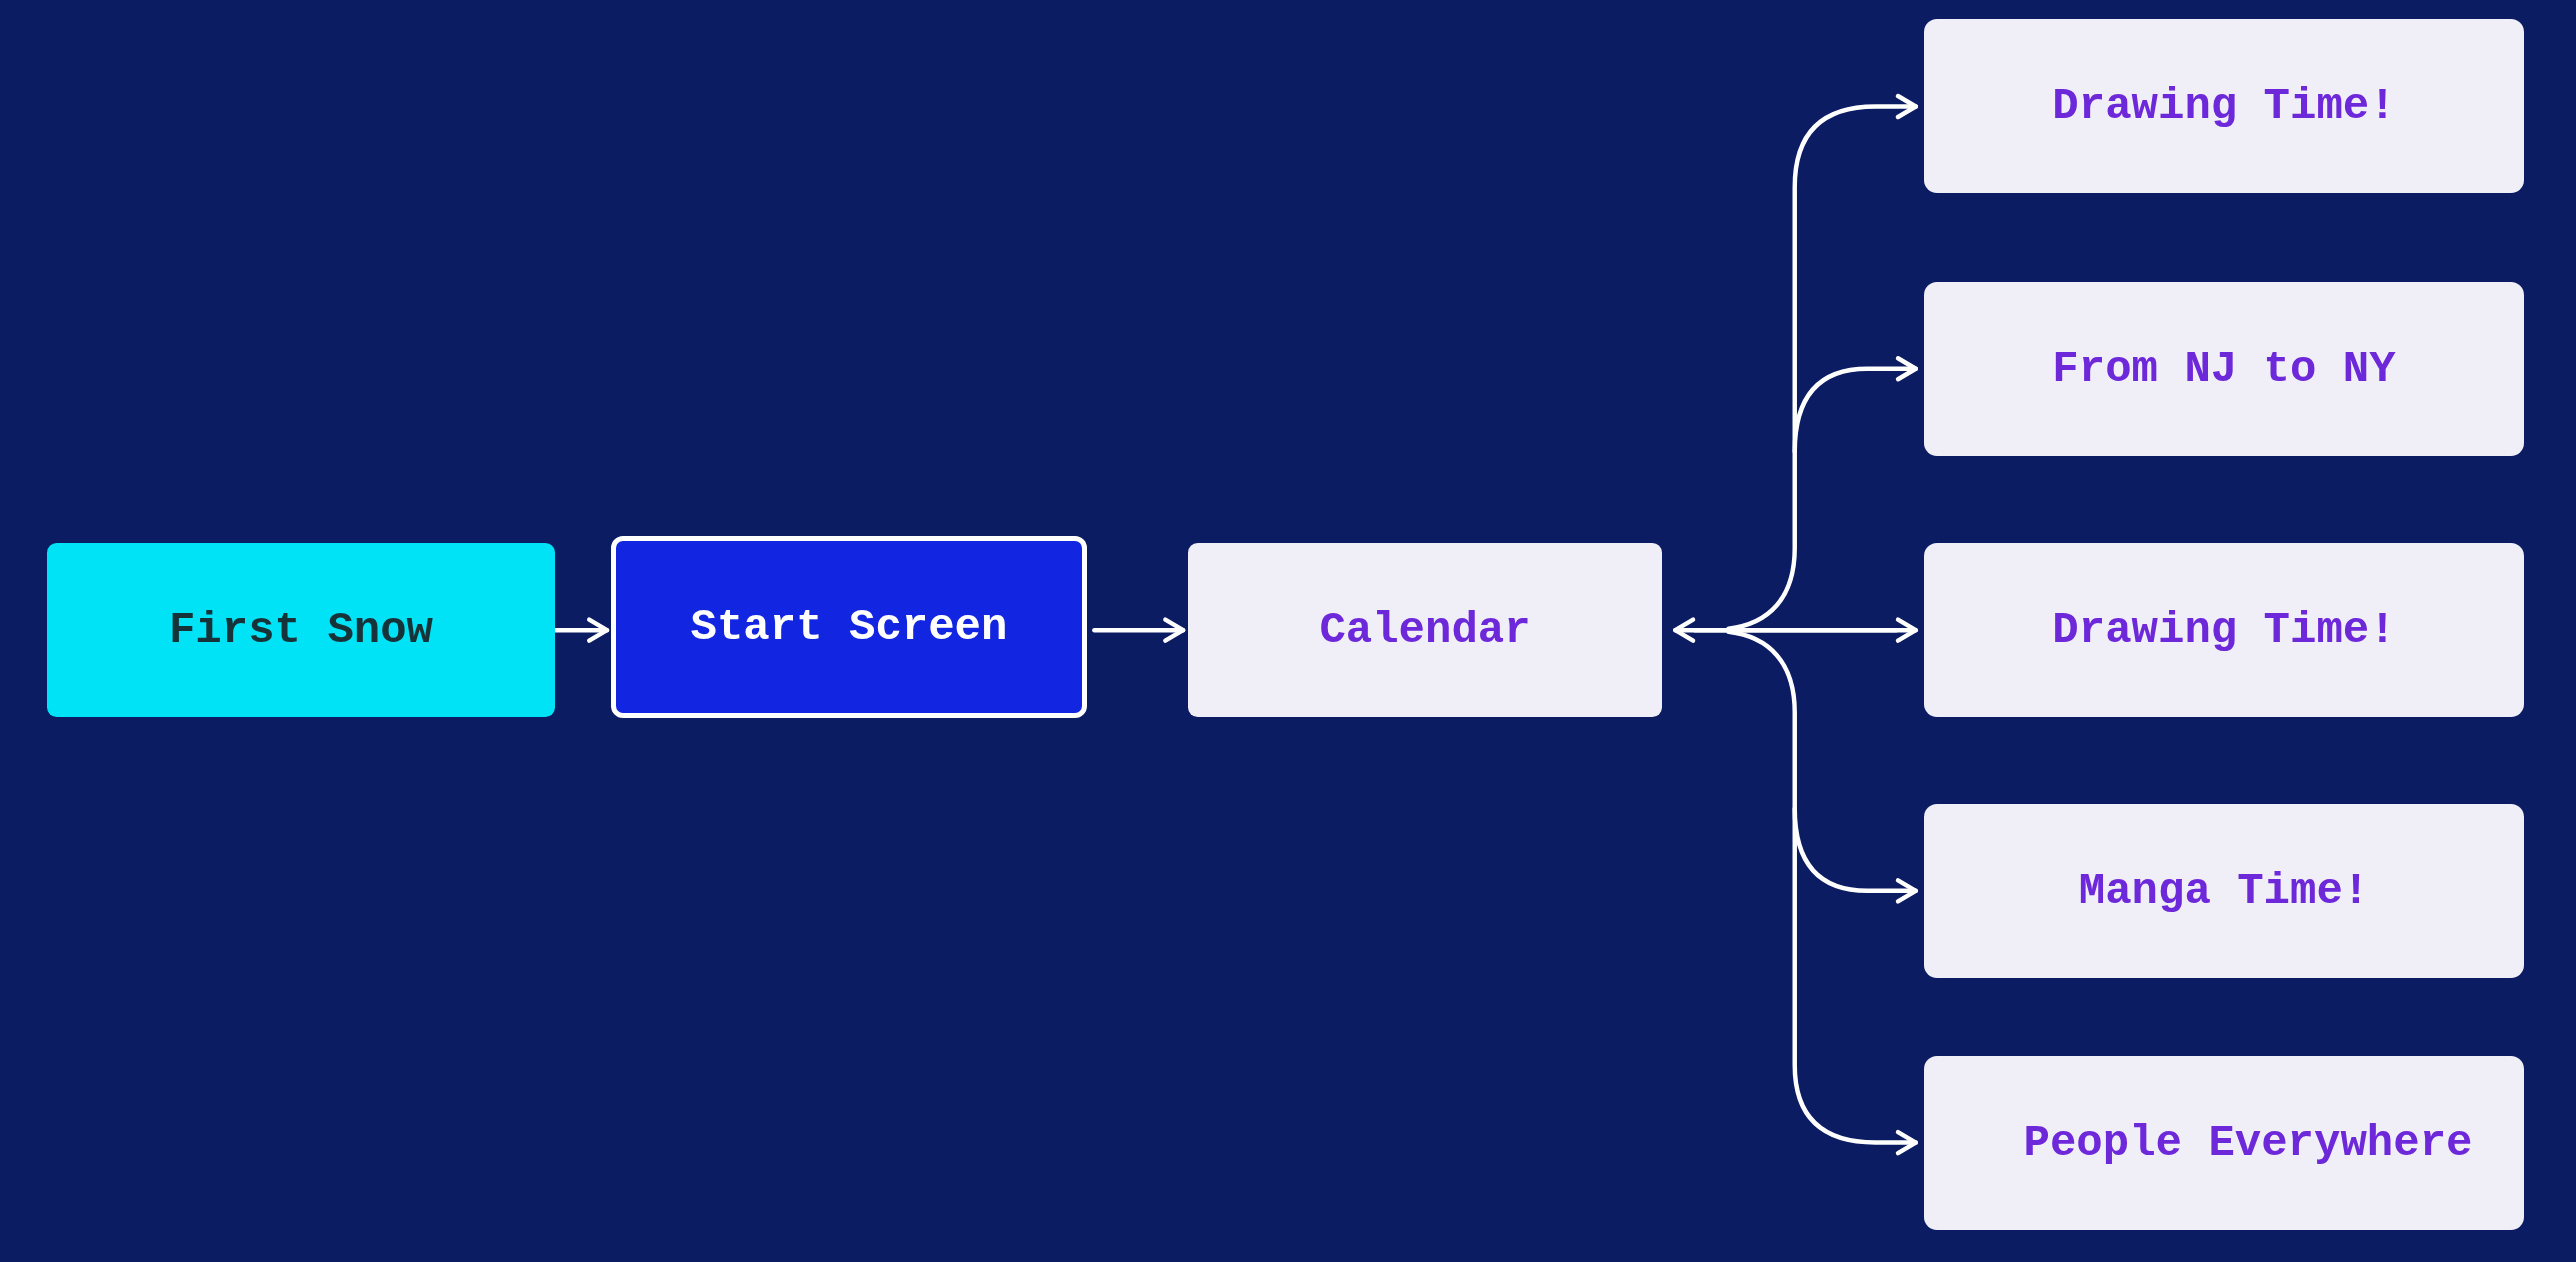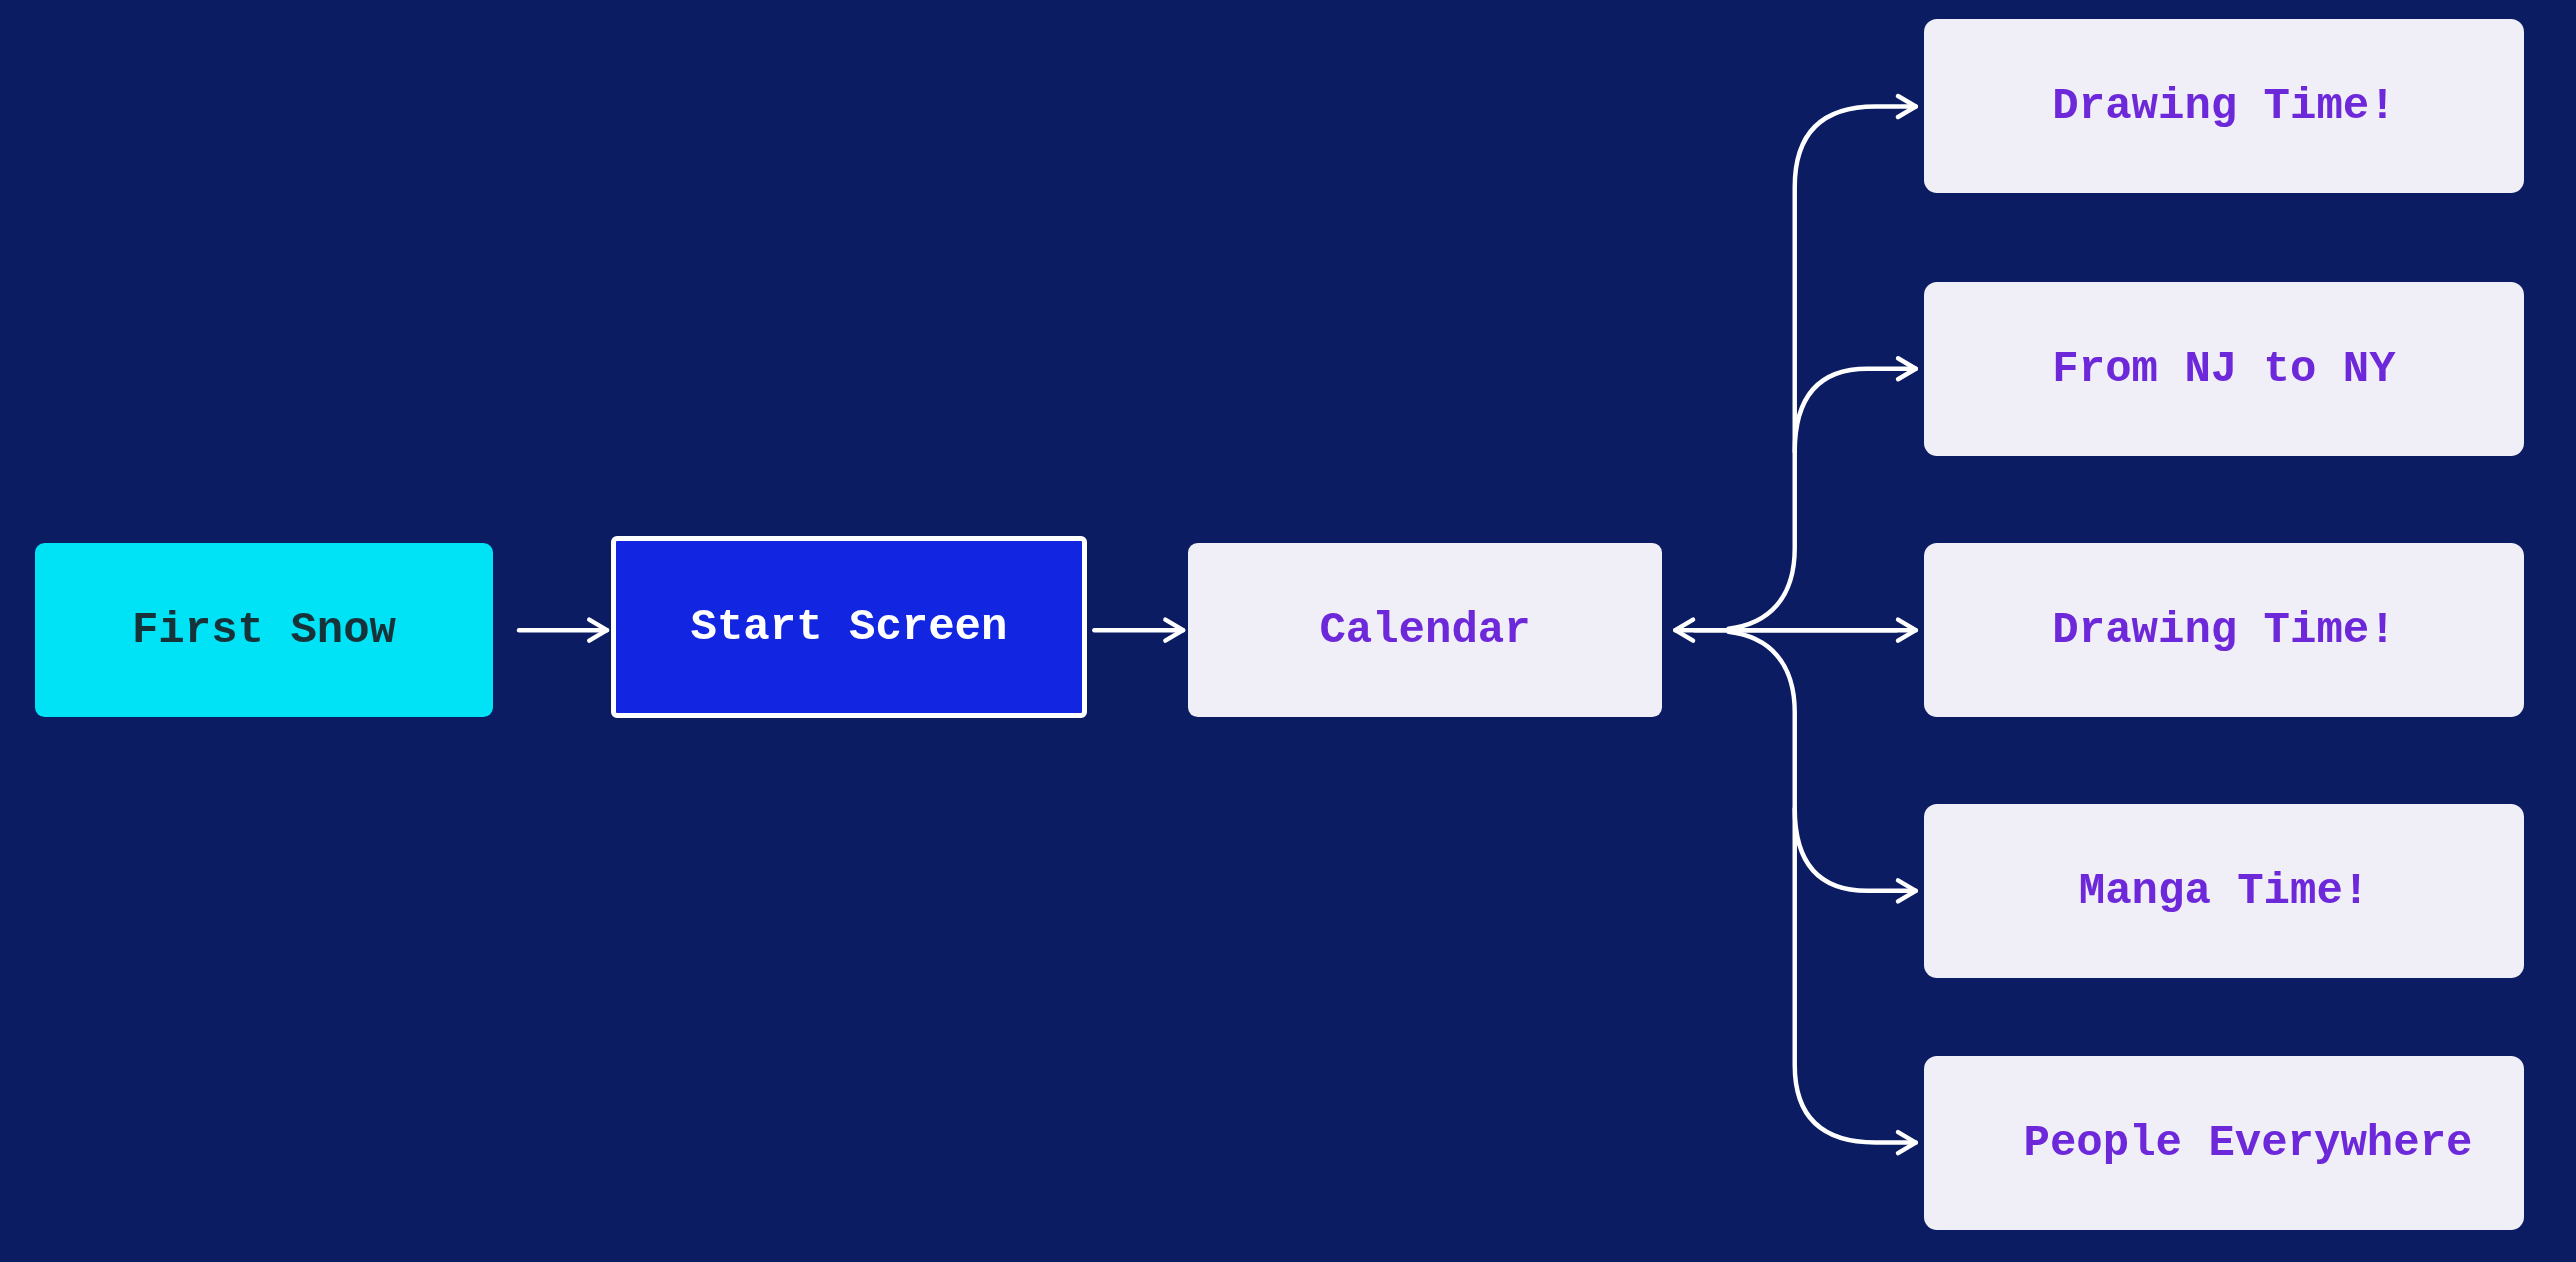--- a/index.html
+++ b/index.html
@@ -42,33 +42,33 @@
     white-space: nowrap;
   }
   .node--cyan {
     background: #00e2f5;
     color: #16333a;
   }
   .node--blue {
     background: #1226e1;
     color: #ffffff;
     border: 5.6px solid #ffffff;
-    border-radius: 6px;
+    border-radius: 12px;
   }
   .node--light {
     background: #f0eff8;
     color: #6d28d9;
   }
   .node--right {
     left: 1924px;
     width: 600px;
     height: 174px;
     border-radius: 13px;
   }
-  #n-first-snow   { left: 35px;   top: 543px; width: 458px; height: 174px; }
+  #n-first-snow   { left: 47px;   top: 543px; width: 508px; height: 174px; }
   #n-start-screen { left: 611px;  top: 536px; width: 476px; height: 182px; }
   #n-calendar     { left: 1188px; top: 543px; width: 474px; height: 174px; align-items: center; }
   #n-drawing-time      { top: 19.4px;   }
   #n-from-nj-to-ny     { top: 282px;  }
   #n-grocery-time      { top: 543px;  }
   #n-manga-time        { top: 804px;  }
   #n-people-everywhere { top: 1056px; padding-left: 48px; }
 </style>
 </head>
 <body>

